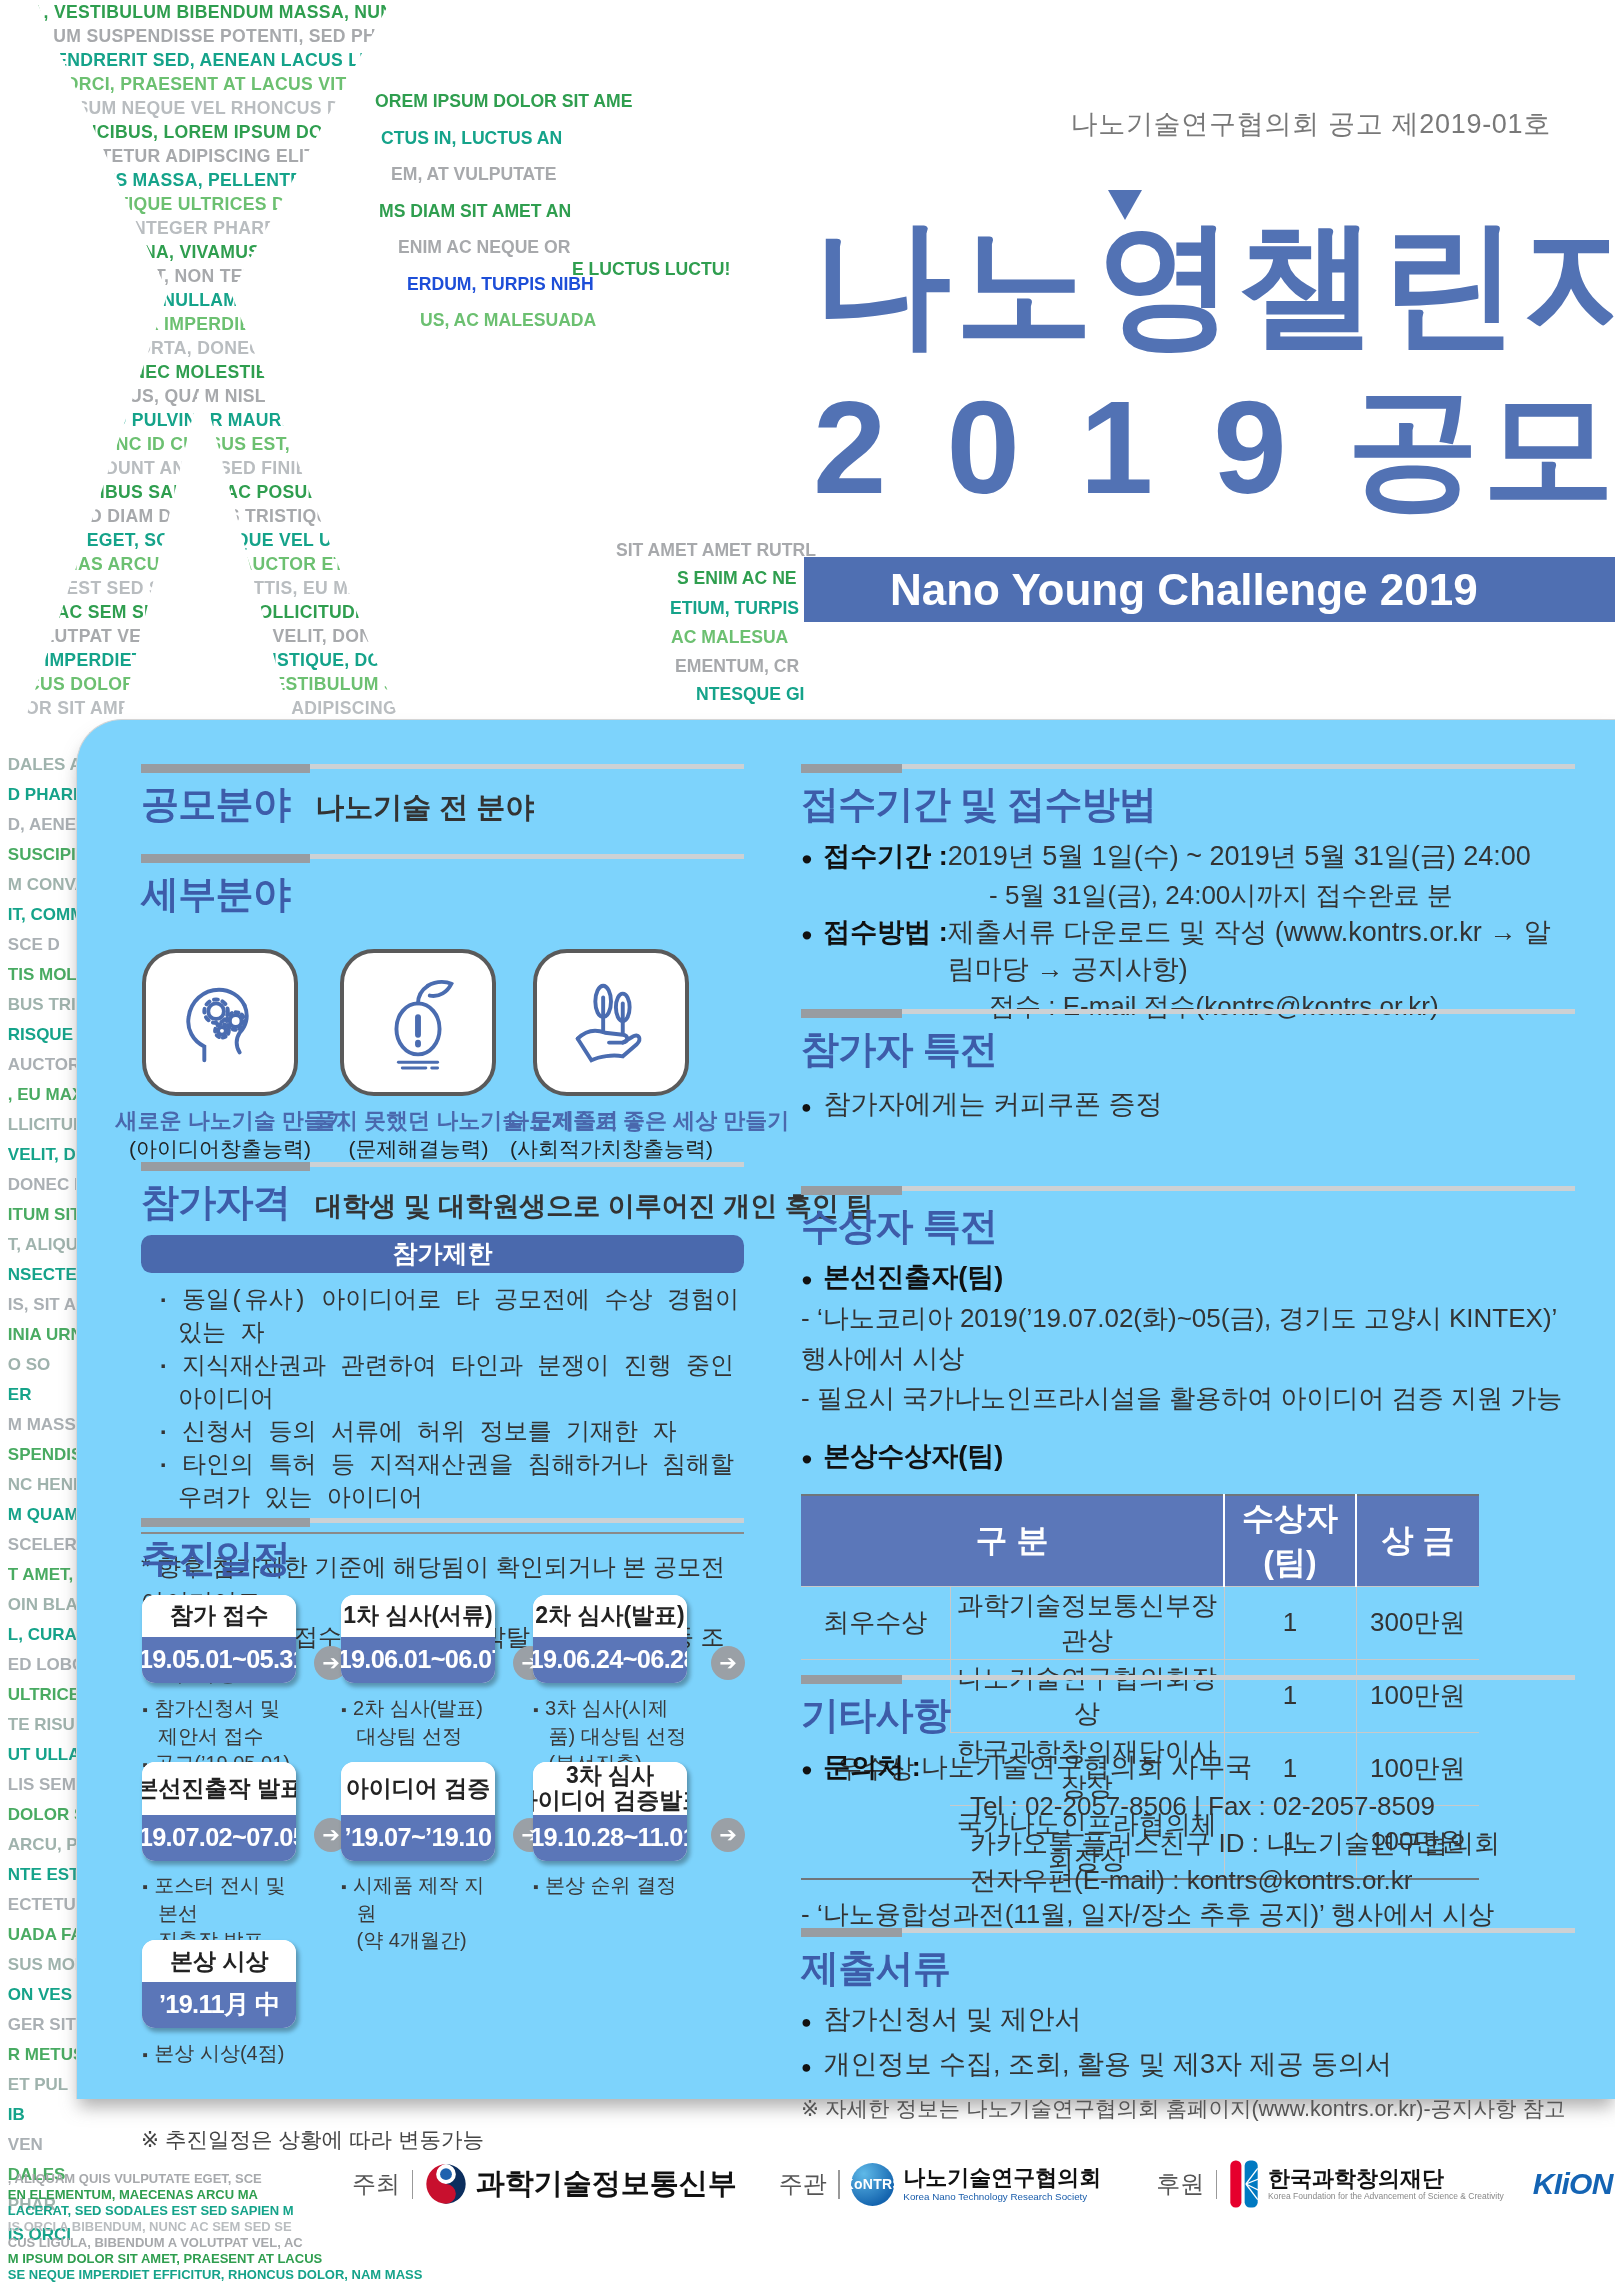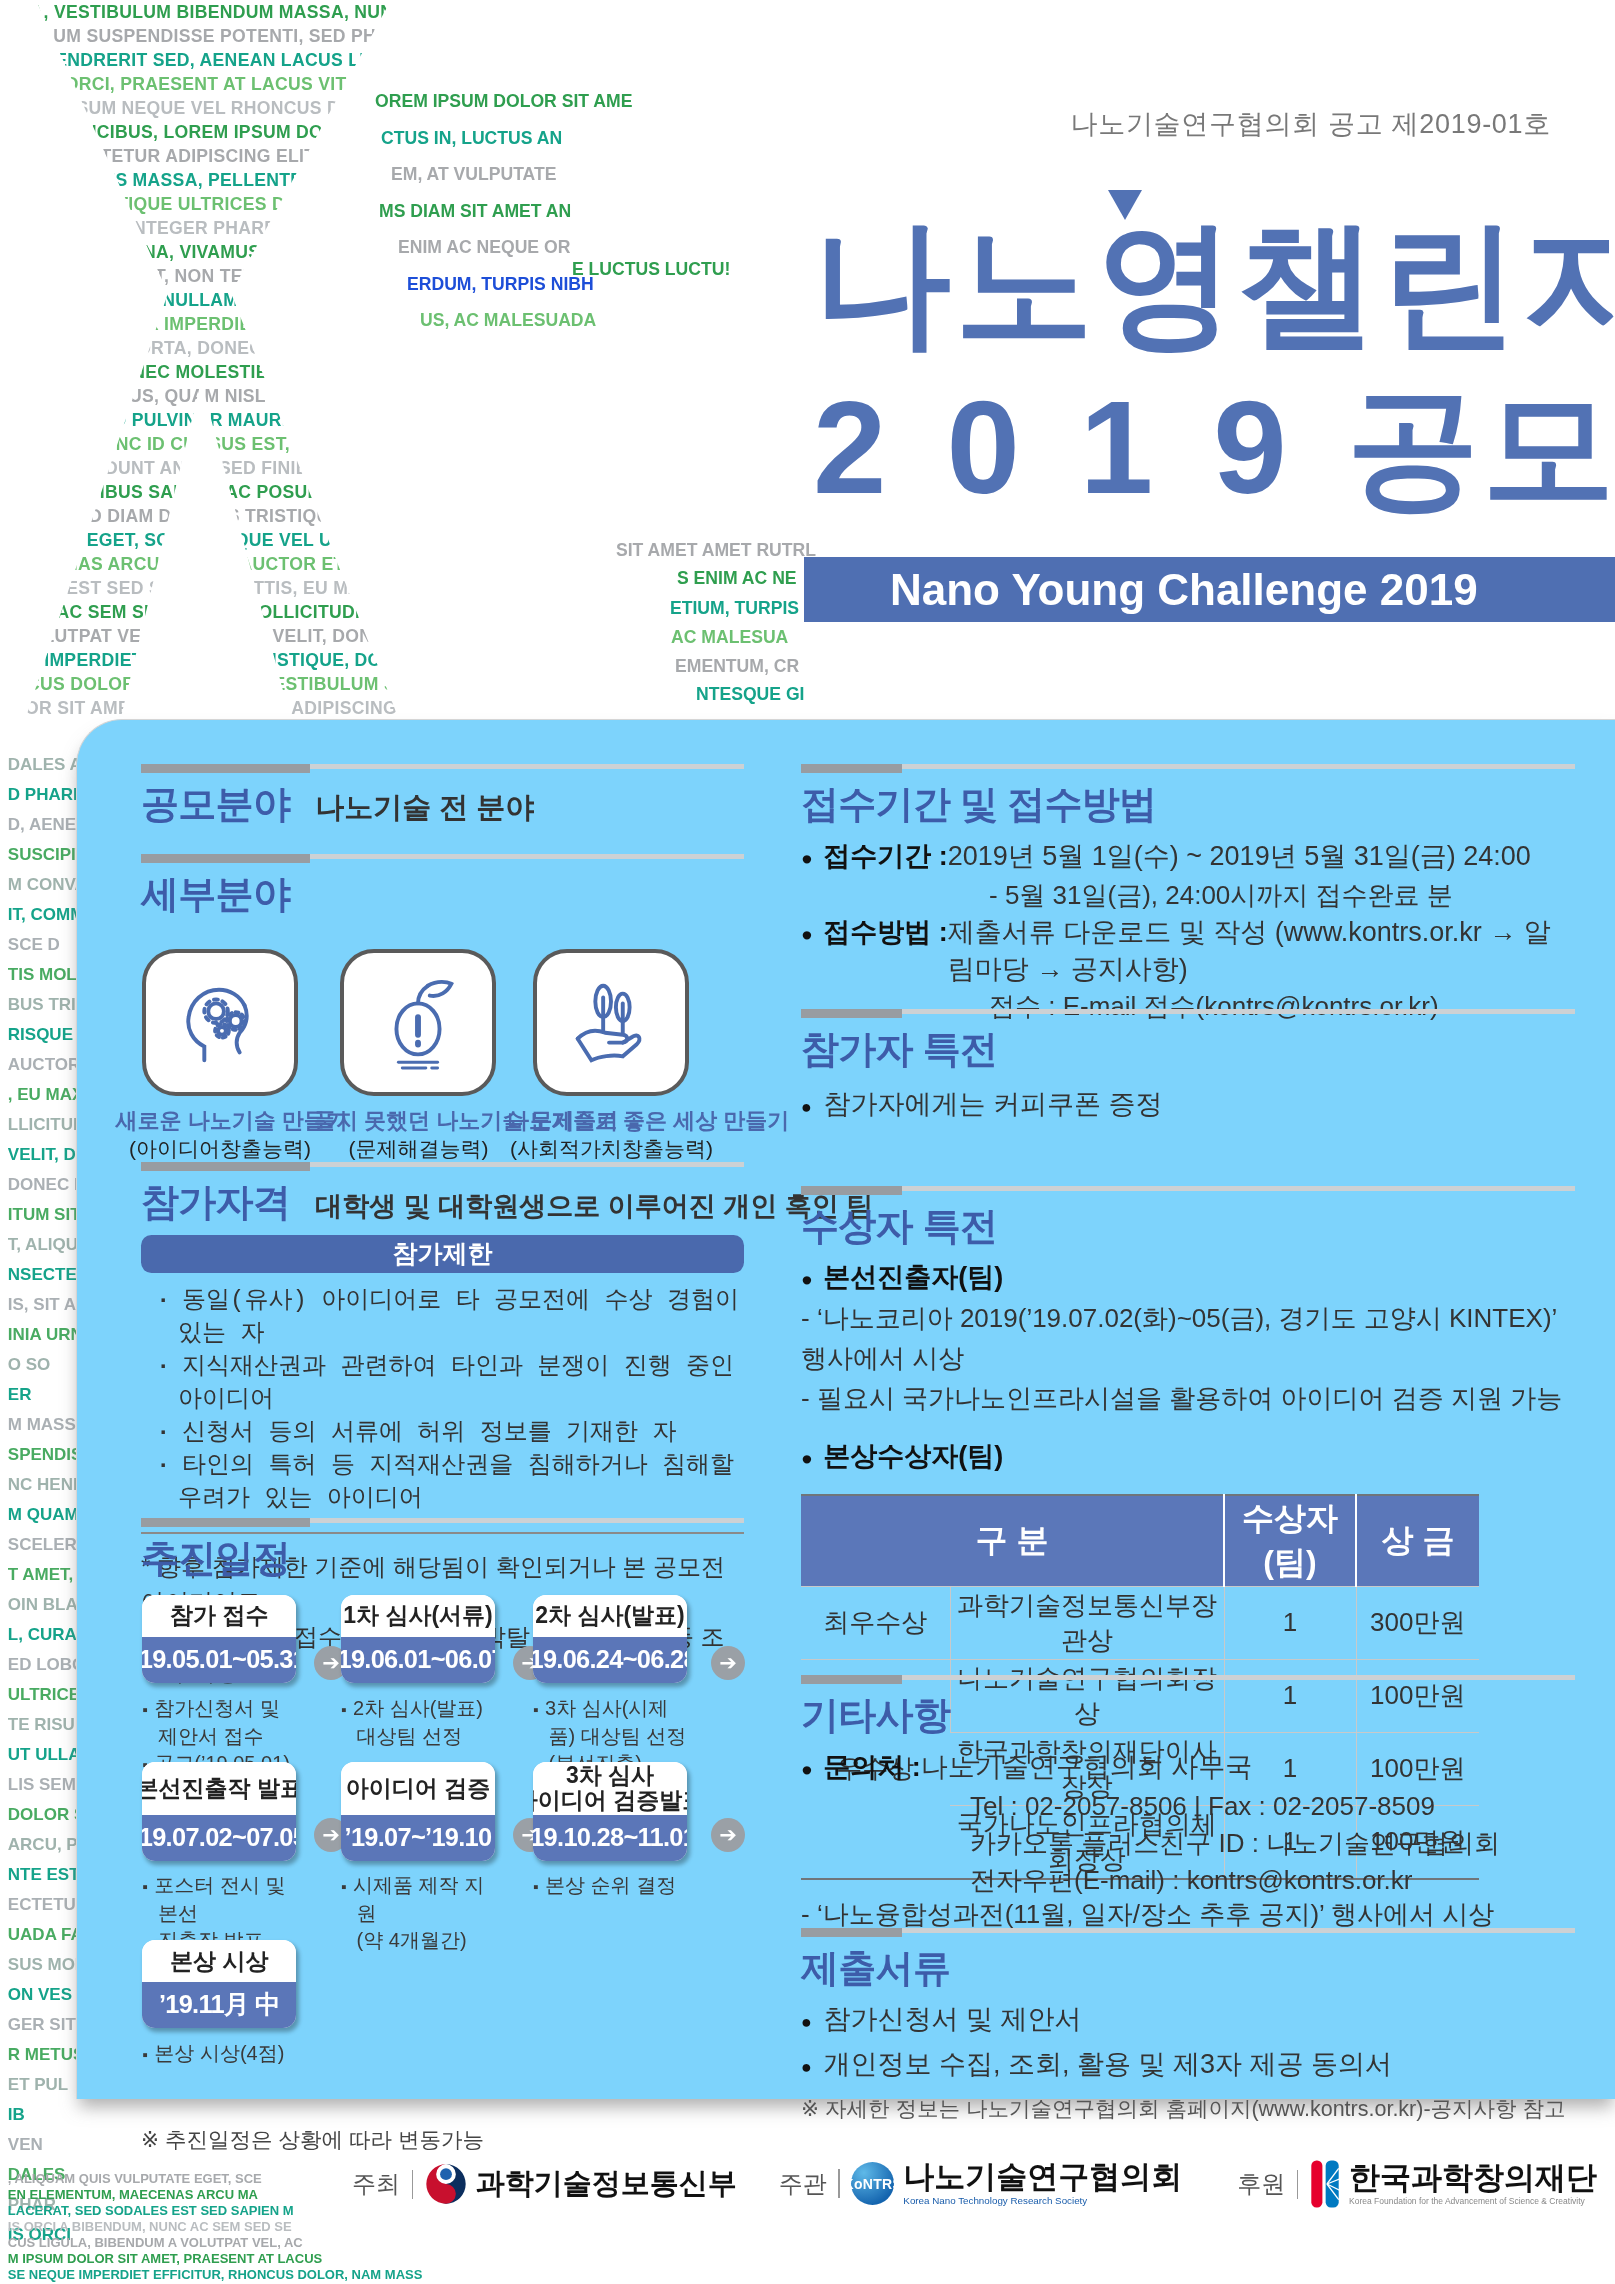--- a/index.html
+++ b/index.html
@@ -130,21 +130,21 @@
   .awards td:first-child{border-left:none;}
   .awards tr:first-child td{border-top:none;}
   .c-tier{width:149px}.c-prize{width:274px}.c-win{width:132px}.c-money{width:123px}
   
   .footer{position:absolute;left:352px;top:2159px;z-index:3;display:flex;align-items:center;}
   .fgroup{display:flex;align-items:center;}
   .flabel{font-size:24px;color:#555;white-space:nowrap;}
   .fsep{width:1.3px;height:29px;background:#999;margin:0 11.7px;}
   .forg{font-size:29px;font-weight:bold;color:#111;white-space:nowrap;}
   .fstack{display:flex;flex-direction:column;line-height:1.05;}
-  .fstack .main{font-size:31px;font-weight:bold;color:#111;white-space:nowrap;}
+  .fstack .main{font-size:22px;font-weight:bold;color:#111;white-space:nowrap;}
   .fstack .sub{font-size:9.8px;color:#1a5dab;white-space:nowrap;margin-top:2.6px;}
   .fstack .subg{font-size:8.5px;color:#888;white-space:nowrap;margin-top:2.6px;}
   .kontrs-circle{width:43px;height:43px;border-radius:50%;margin-right:9px;
     background:radial-gradient(circle at 30% 25%,#5fb9e8,#1464ae 75%);display:flex;align-items:center;justify-content:center;}
   .kontrs-circle span{color:#fff;font-size:14px;font-weight:bold;letter-spacing:0.3px;}
   .kion-logo{font-size:30px;font-weight:bold;font-style:italic;color:#1464b4;margin-right:6.5px;letter-spacing:-0.7px;}
   .msit-svg,.kofac-svg{margin-right:9px;}
   .g2{margin-left:42px}.g3{margin-left:55px}.g4{margin-left:29px}
 </style>
 </head>

